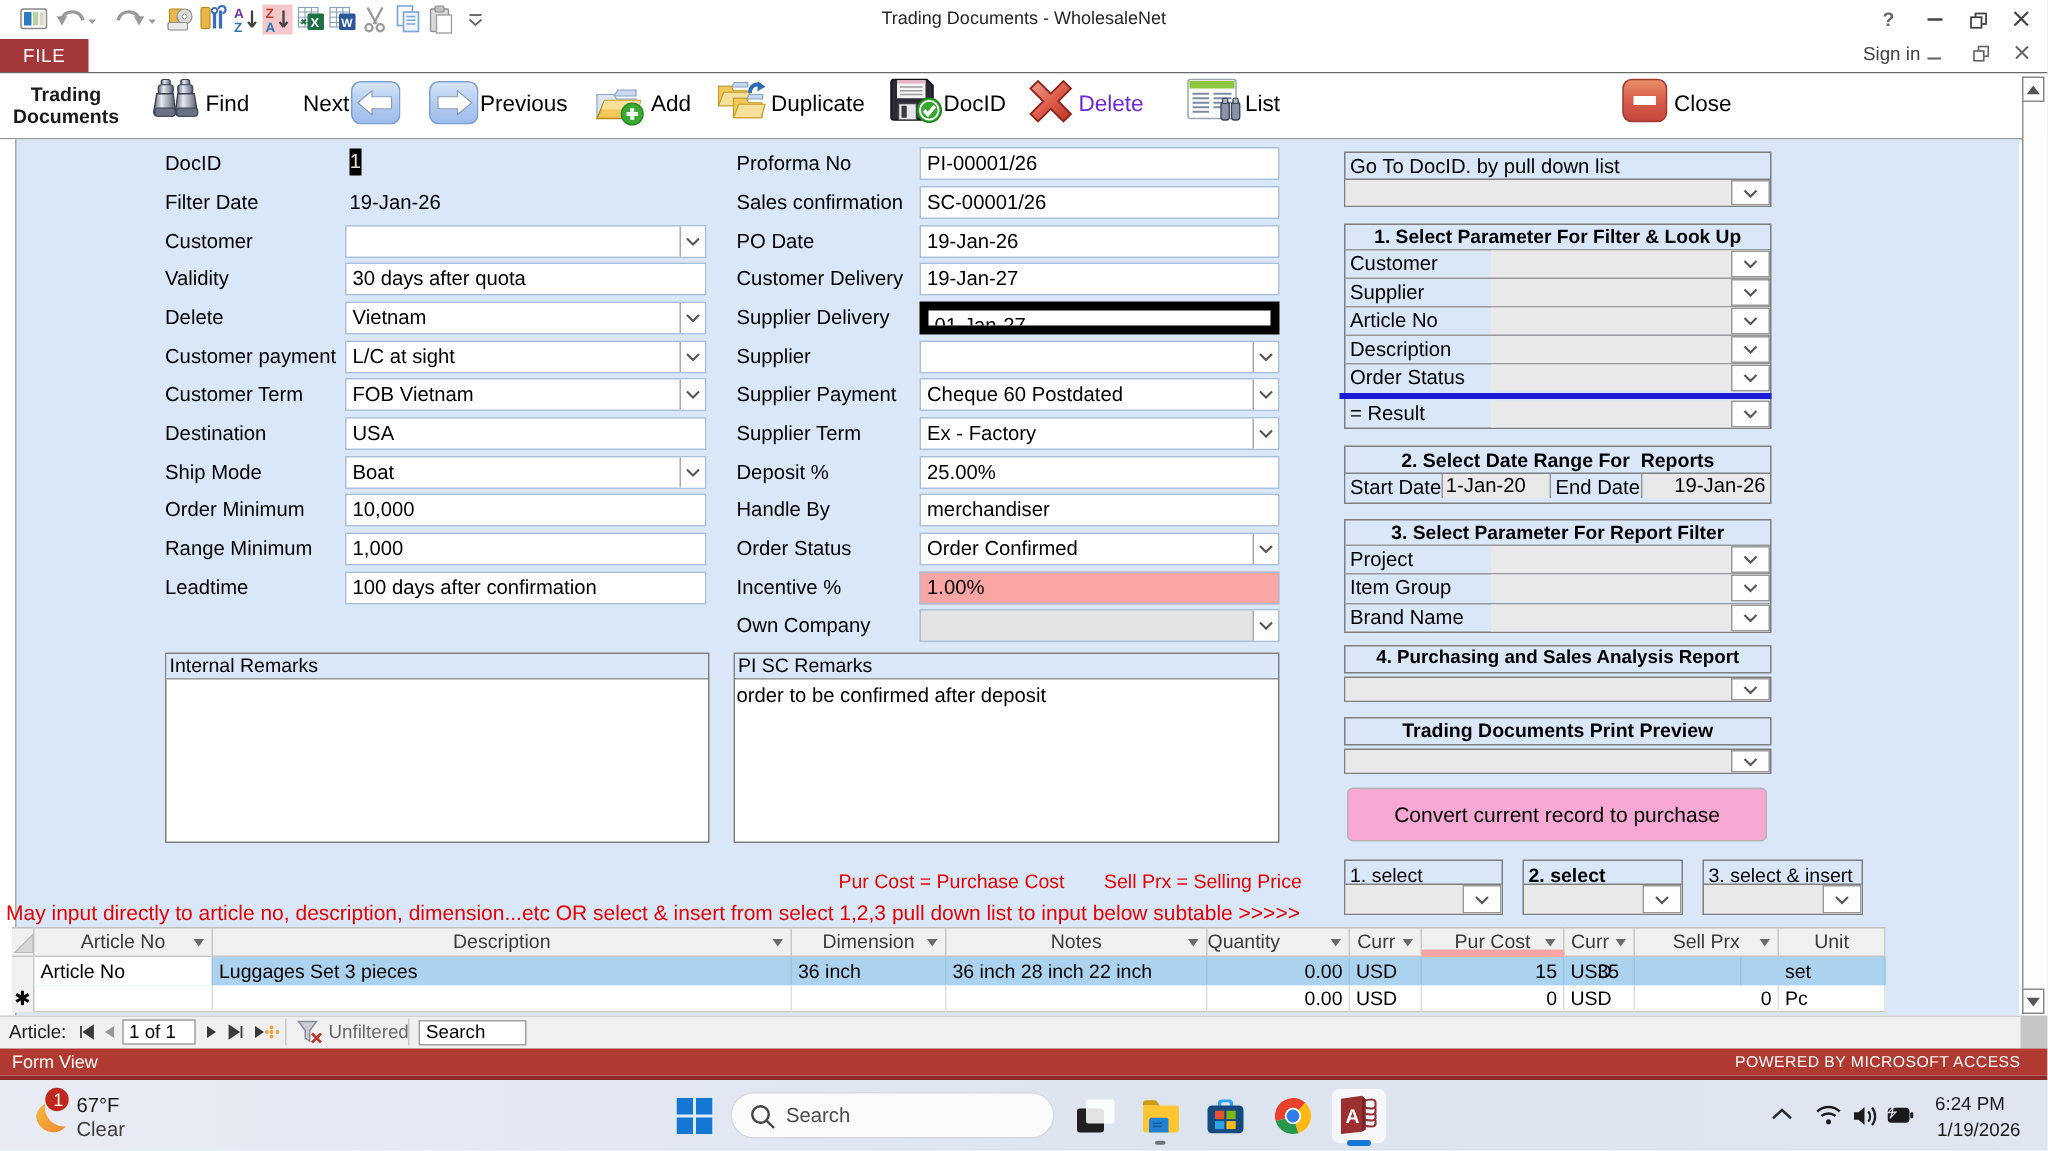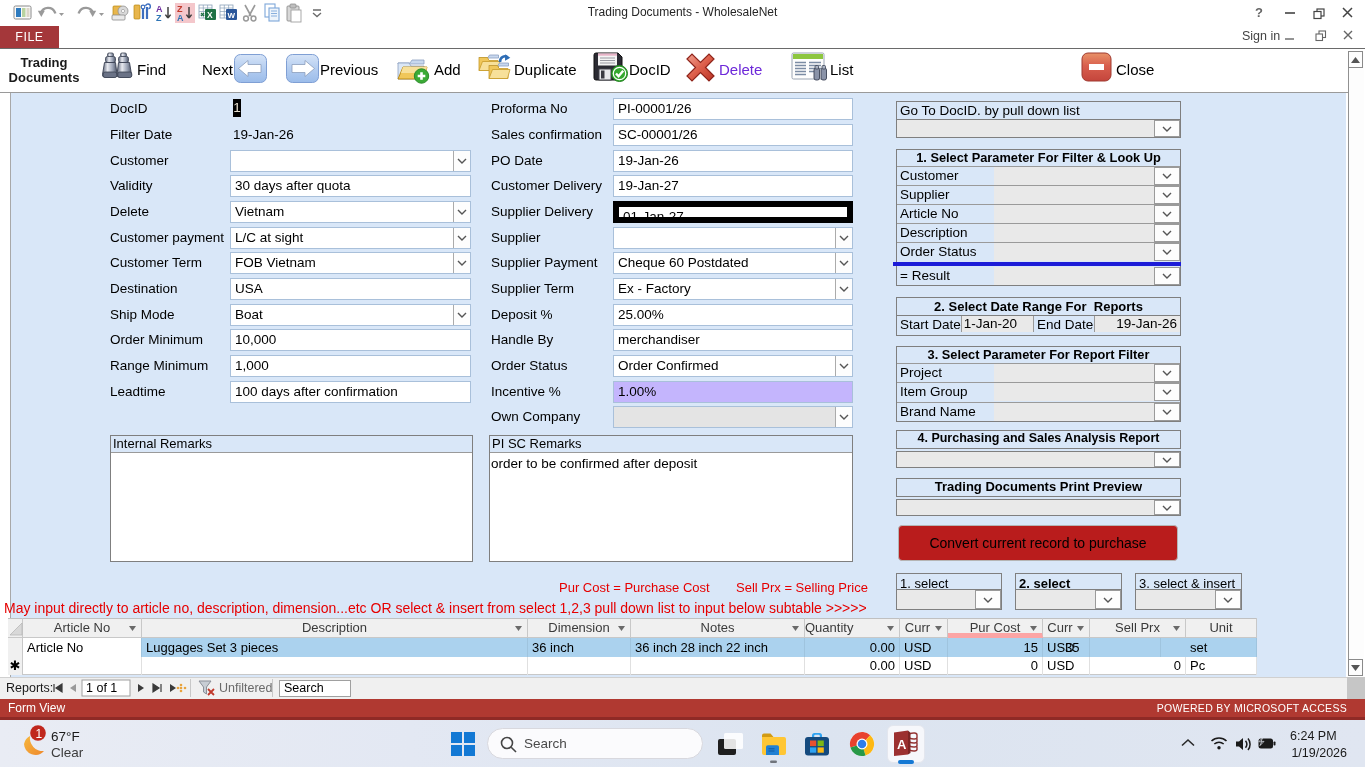--- a/index.html
+++ b/index.html
@@ -271,21 +271,21 @@
 <div style="position:absolute;left:613px;top:304px;width:240px;height:22px;background:#fff;border:1px solid #a9c0da;box-sizing:border-box;font-size:13.5px;line-height:20px;padding-left:4px;padding-right:4px;text-align:left;white-space:nowrap;overflow:hidden">25.00%</div>
 <div style="position:absolute;left:491px;top:332px;font-size:13.5px;color:#000;font-weight:normal;white-space:nowrap;">Handle By</div>
 <div style="position:absolute;left:613px;top:329px;width:240px;height:22px;background:#fff;border:1px solid #a9c0da;box-sizing:border-box;font-size:13.5px;line-height:20px;padding-left:4px;padding-right:4px;text-align:left;white-space:nowrap;overflow:hidden">merchandiser</div>
 <div style="position:absolute;left:491px;top:358px;font-size:13.5px;color:#000;font-weight:normal;white-space:nowrap;">Order Status</div>
 <div style="position:absolute;left:613px;top:355px;width:240px;height:22px;background:#fff;border:1px solid #a9c0da;box-sizing:border-box;font-size:13.5px;line-height:20px;padding-left:4px;white-space:nowrap">Order Confirmed<div style="position:absolute;right:0;top:0;width:17px;height:20px;background:#fdfdfd;border-left:1px solid #ababab;box-sizing:border-box;display:flex;align-items:center;justify-content:center">
       <svg width="10" height="6" viewBox="0 0 10 6" style="display:block;margin:auto">
         <path d="M1 1 L5 5 L9 1" fill="none" stroke="#555" stroke-width="1.4"></path>
       </svg>
     </div></div>
 <div style="position:absolute;left:491px;top:384px;font-size:13.5px;color:#000;font-weight:normal;white-space:nowrap;">Incentive %</div>
-<div style="position:absolute;left:613px;top:381px;width:240px;height:22px;background:#c4b5fd;border:1px solid #a9c0da;box-sizing:border-box;font-size:13.5px;line-height:20px;padding-left:4px;padding-right:4px;text-align:left;white-space:nowrap;overflow:hidden">1.00%</div>
+<div style="position:absolute;left:613px;top:381px;width:240px;height:22px;background:#fca5a5;border:1px solid #a9c0da;box-sizing:border-box;font-size:13.5px;line-height:20px;padding-left:4px;padding-right:4px;text-align:left;white-space:nowrap;overflow:hidden">1.00%</div>
 <div style="position:absolute;left:491px;top:409px;font-size:13.5px;color:#000;font-weight:normal;white-space:nowrap;">Own Company</div>
 <div style="position:absolute;left:613px;top:406px;width:240px;height:22px;background:#e4e4e4;border:1px solid #a9c0da;box-sizing:border-box;font-size:13.5px;line-height:20px;padding-left:4px;white-space:nowrap">
     <div style="position:absolute;right:0;top:0;width:17px;height:20px;background:#fdfdfd;border-left:1px solid #ababab;box-sizing:border-box;display:flex;align-items:center;justify-content:center">
       <svg width="10" height="6" viewBox="0 0 10 6" style="display:block;margin:auto">
         <path d="M1 1 L5 5 L9 1" fill="none" stroke="#555" stroke-width="1.4"></path>
       </svg>
     </div>
   </div>
 <div style="position:absolute;left:896px;top:101px;width:285px;height:37px;border:1px solid #7f7f7f;box-sizing:border-box;background:#d9e7f8"></div>
 <div style="position:absolute;left:900px;top:103px;font-size:13.5px;color:#000;font-weight:normal;white-space:nowrap;">Go To DocID. by pull down list</div>
@@ -403,21 +403,21 @@
 <div style="position:absolute;left:896px;top:478px;width:285px;height:19px;border:1px solid #7f7f7f;box-sizing:border-box;background:#d9e7f8"></div>
 <div style="position:absolute;left:896px;top:479px;width:285px;text-align:center;font-size:13px;font-weight:bold">Trading Documents Print Preview</div>
 <div style="position:absolute;left:896px;top:499px;width:285px;height:17px;border:1px solid #7f7f7f;box-sizing:border-box"></div>
 <div style="position:absolute;left:897px;top:500px;width:283px;height:15px;background:#e9e9e9">
     <div style="position:absolute;right:0;top:0;width:26px;height:100%;background:#fdfdfd;border:1px solid #9a9a9a;box-sizing:border-box;display:flex;align-items:center;justify-content:center">
       <svg width="10" height="6" viewBox="0 0 10 6" style="display:block;margin:auto">
         <path d="M1 1 L5 5 L9 1" fill="none" stroke="#555" stroke-width="1.4"></path>
       </svg>
     </div>
   </div>
-<div style="position:absolute;left:898px;top:525px;width:280px;height:36px;background:#b91c1c;border:1px solid #b5b5b5;border-radius:4px;box-sizing:border-box;text-align:center;line-height:34px;font-size:14px">Convert current record to purchase</div>
+<div style="position:absolute;left:898px;top:525px;width:280px;height:36px;background:#f9a8d4;border:1px solid #b5b5b5;border-radius:4px;box-sizing:border-box;text-align:center;line-height:34px;font-size:14px">Convert current record to purchase</div>
 <div style="position:absolute;left:896px;top:573px;width:106px;height:37px;border:1px solid #7f7f7f;box-sizing:border-box;background:#d9e7f8"></div>
 <div style="position:absolute;left:900px;top:576px;font-size:13px;color:#000;font-weight:normal;white-space:nowrap;">1. select</div>
 <div style="position:absolute;left:897px;top:589px;width:104px;height:1px;background:#7f7f7f"></div>
 <div style="position:absolute;left:897px;top:590px;width:104px;height:19px;background:#e9e9e9">
     <div style="position:absolute;right:0;top:0;width:26px;height:100%;background:#fdfdfd;border:1px solid #9a9a9a;box-sizing:border-box;display:flex;align-items:center;justify-content:center">
       <svg width="10" height="6" viewBox="0 0 10 6" style="display:block;margin:auto">
         <path d="M1 1 L5 5 L9 1" fill="none" stroke="#555" stroke-width="1.4"></path>
       </svg>
     </div>
   </div>
@@ -520,21 +520,21 @@
 <div style="position:absolute;left:1348px;top:51px;width:15px;height:17px;background:#fdfdfd;border:1px solid #8a8a8a;box-sizing:border-box"></div>
 <svg width="9" height="6" viewBox="0 0 9 6" style="position:absolute;left:1351px;top:57px">
     <path d="M4.5 0 L9 6 L0 6 Z" fill="#555"></path>
   </svg>
 <div style="position:absolute;left:1348px;top:659px;width:15px;height:17px;background:#fdfdfd;border:1px solid #8a8a8a;box-sizing:border-box"></div>
 <svg width="9" height="6" viewBox="0 0 9 6" style="position:absolute;left:1351px;top:665px">
     <path d="M0 0 h9 L4.5 6 Z" fill="#555"></path>
   </svg>
 <div style="position:absolute;left:0;top:677px;width:1347px;height:22px;background:#f0f0f0;border-top:1px solid #d0d0d0;box-sizing:border-box"></div>
 <div style="position:absolute;left:1347px;top:677px;width:18px;height:22px;background:#c6c6c6"></div>
-<div style="position:absolute;left:6px;top:681px;font-size:12.5px;color:#1a1a1a;font-weight:normal;white-space:nowrap;">Reports:</div>
+<div style="position:absolute;left:6px;top:681px;font-size:12.5px;color:#1a1a1a;font-weight:normal;white-space:nowrap;">Article:</div>
 <svg width="200" height="22" viewBox="0 0 200 22" style="position:absolute;left:50px;top:677px">
 <path d="M4 7 v8 M12 7 L6 11 L12 15 Z" stroke="#3a3a3a" fill="#3a3a3a" stroke-width="1.2"></path>
 <path d="M26 7 L20 11 L26 15 Z" fill="#9a9a9a"></path>
 <rect x="32" y="3" width="48" height="16" fill="#fff" stroke="#a0a0a0"></rect>
 <text x="36" y="15" font-size="12.5" fill="#000" font-family="Liberation Sans">1 of 1</text>
 <path d="M88 7 L94 11 L88 15 Z" fill="#3a3a3a"></path>
 <path d="M103 7 L109 11 L103 15 Z M111 7 v8" stroke="#3a3a3a" fill="#3a3a3a" stroke-width="1.2"></path>
 <path d="M120 7 L126 11 L120 15 Z" fill="#3a3a3a"></path>
 <g fill="#e8a33d">
       <circle cx="131" cy="8" r="1.3"></circle>

